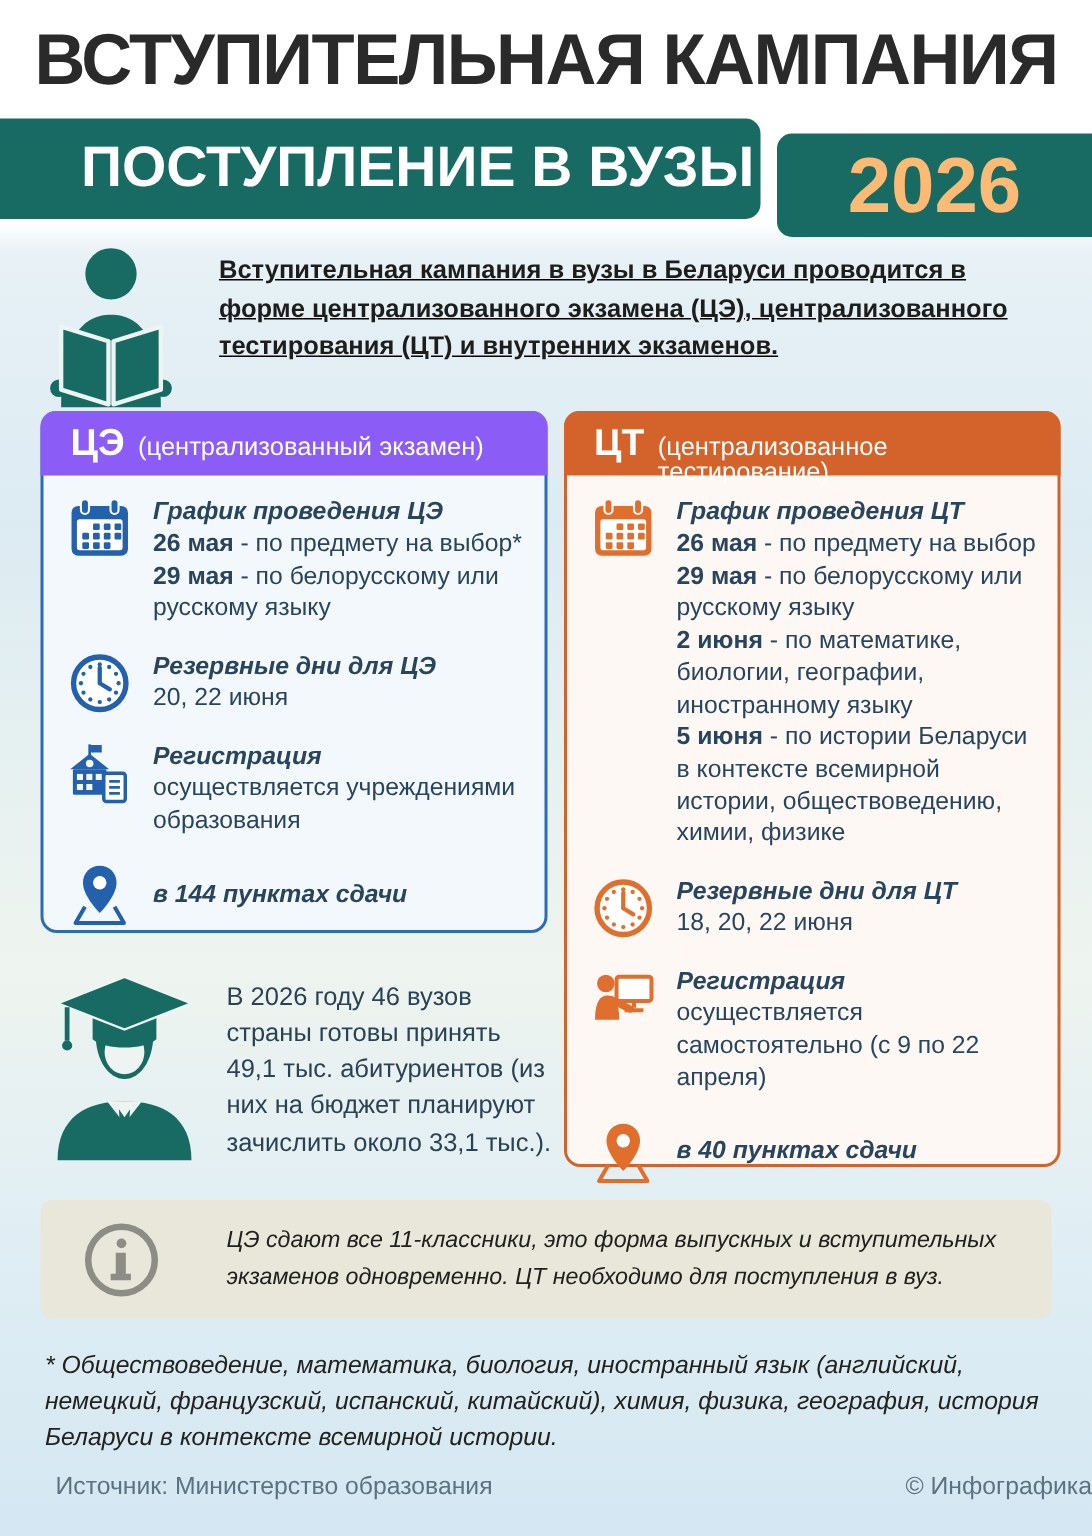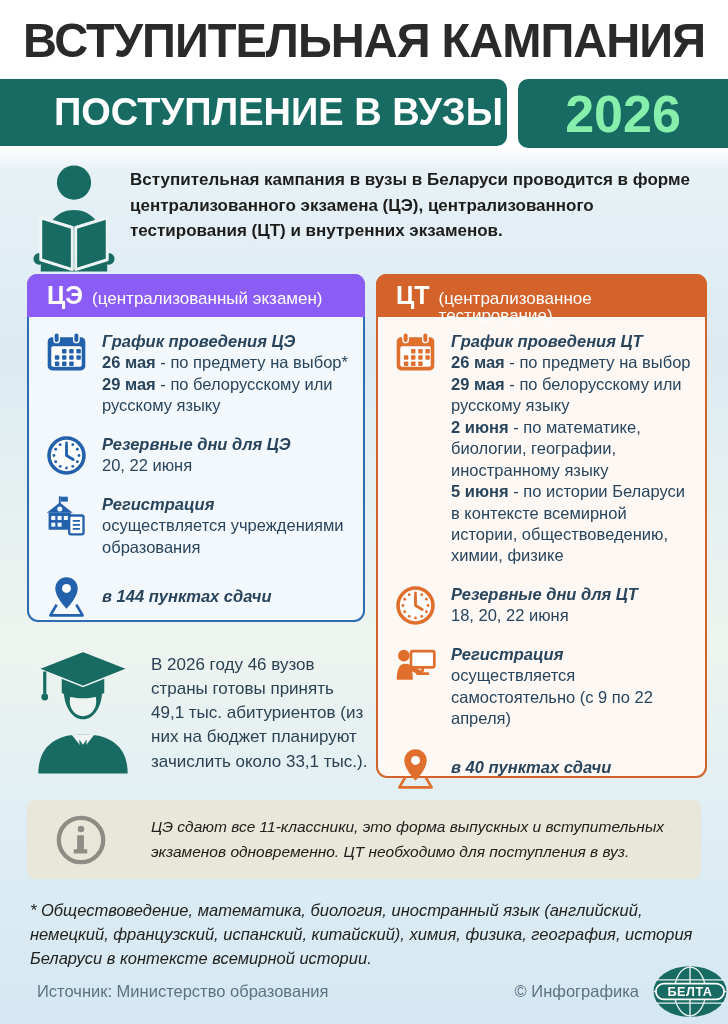--- a/index.html
+++ b/index.html
@@ -15,27 +15,27 @@
     font-size:48px; font-weight:bold; color:#2a2a2a; letter-spacing:-1px;
     transform:scaleX(0.98);
   }
   .banner-left {
     position:absolute; top:79px; left:0; width:507px; height:67px;
     background:#176b62; border-radius:0 10px 10px 0;
     display:flex; align-items:center; padding-left:54px;
     color:#fff; font-size:38px; font-weight:bold; letter-spacing:0;
   }
   .banner-year {
-    position:absolute; top:79px; left:518px; width:210px; height:69px;
+    position:absolute; top:89px; left:518px; width:210px; height:69px;
     background:#176b62; border-radius:10px 0 0 10px;
     display:flex; align-items:center; justify-content:center;
-    color:#86efac; font-size:52px; font-weight:bold;
-  }
-  
-  .intro { position:absolute; top:162px; left:30px; width:672px; display:flex; gap:12px; }
+    color:#fdba74; font-size:52px; font-weight:bold;
+  }
+  
+  .intro { position:absolute; top:162px; left:30px; width:672px; display:flex; gap:28px;text-decoration:underline; }
   .intro .big-icon { flex:none; width:88px; height:106px; }
   .intro p { font-size:17px; font-weight:bold; color:#1d1d1b; line-height:1.5; margin-top:5px; }
   
   .card { position:absolute; border:2px solid; border-radius:11px; }
   .card-blue  { top:274px; left:27px;  width:338px; height:348px; border-color:#2d6cb5; background:#f3f8fc; }
   .card-orange{ top:274px; left:376px; width:331px; height:504px; border-color:#d4632b; background:#fdf8f3; }
   .card .card-head {
     margin:-2px -2px 0 -2px; height:43px; border-radius:10px 10px 0 0;
     display:flex; align-items:baseline; padding:9px 0 0 20px; color:#fff;
   }
@@ -344,27 +344,16 @@
     </span>
     <p>ЦЭ сдают все 11-классники, это форма выпускных и вступительных экзаменов одновременно. ЦТ необходимо для поступления в вуз.</p>
   </div>
 
   <p class="footnote">* Обществоведение, математика, биология, иностранный язык (английский, немецкий, французский, испанский, китайский), химия, физика, география, история Беларуси в контексте всемирной истории.</p>
 
   <div class="footer">
     <span class="src">Источник: Министерство образования</span>
     <span class="right">
       <span class="credit">© Инфографика</span>
-      <span class="logo">
-        <svg viewBox="0 0 78 54">
-          <ellipse cx="39" cy="27" rx="37.5" ry="26" fill="#176b62"></ellipse>
-          <g fill="none" stroke="#ffffff" stroke-width="1.4" opacity="0.9">
-            <ellipse cx="39" cy="27" rx="16" ry="25"></ellipse>
-            <path d="M4 15 H74 M1.5 27 H76.5 M4 39 H74 M39 1 V53"></path>
-          </g>
-          <rect x="4" y="19" width="70" height="16" rx="8" fill="#176b62" stroke="#fff" stroke-width="1.8"></rect>
-          <text x="39" y="31.5" text-anchor="middle" font-family="Liberation Sans, sans-serif" font-size="13" font-weight="bold" letter-spacing="0.5" fill="#ffffff">БЕЛТА</text>
-        </svg>
-      </span>
     </span>
   </div>
 
 </div>
 
 </body></html>

